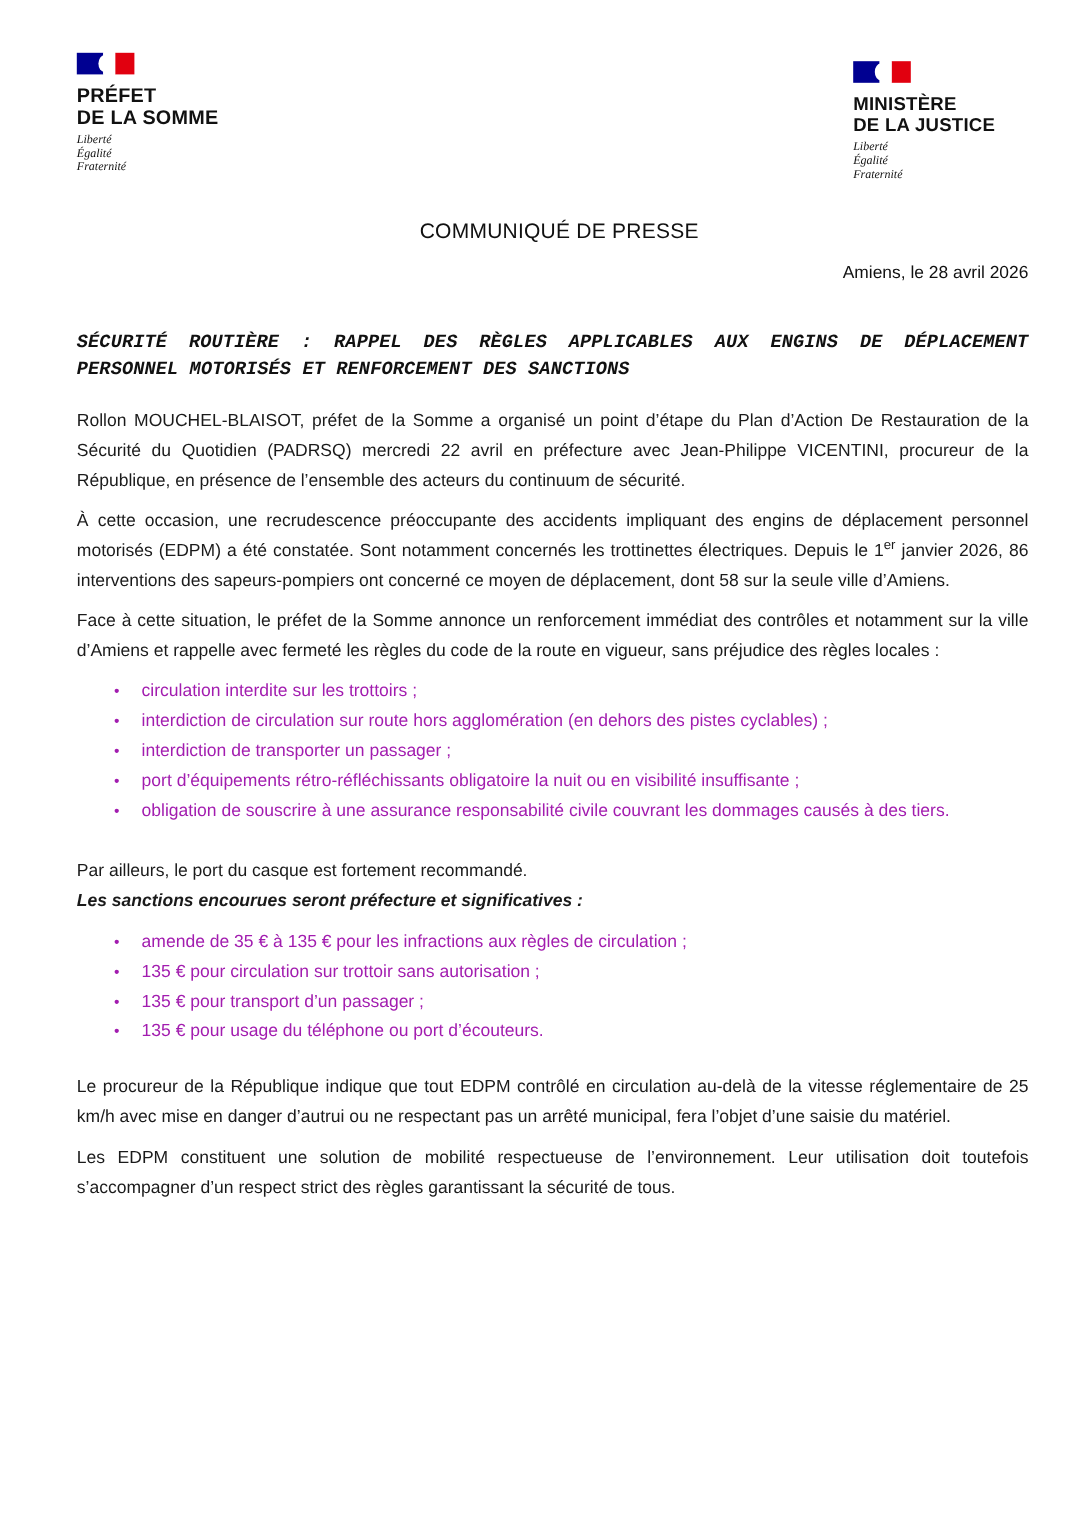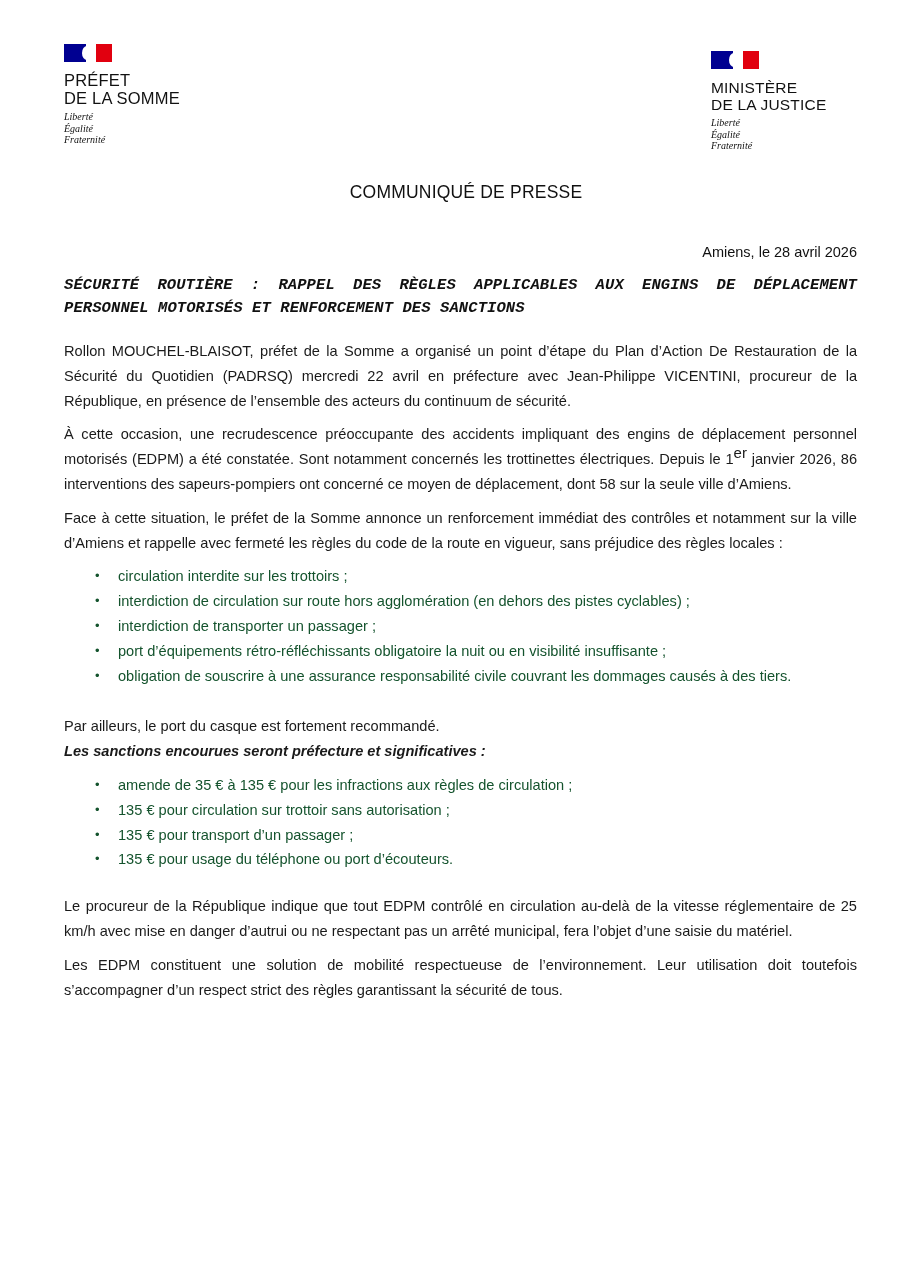--- a/index.html
+++ b/index.html
@@ -12,52 +12,52 @@
   .logo-right { left: 711px; top: 51px; }
   .flag { display: flex; align-items: stretch; width: 48px; height: 18px; }
   .flag .blue { width: 22px; background: #000091; }
   .flag .mid { width: 10px; background: #ffffff; position: relative; }
   .flag .red { width: 16px; background: #e1000f; }
   .flag .mid::before {
     content: ""; position: absolute; left: -4px; top: 2px; width: 10px; height: 14px;
     background: #ffffff; border-radius: 50% 40% 40% 50%;
   }
   .inst-name {
-    margin-top: 9px; font-weight: normal; font-size: 16.5px; line-height: 18px;
+    margin-top: 9px; font-weight: bold; font-size: 16.5px; line-height: 18px;
     letter-spacing: 0.2px; color: #111;
   }
   .logo-right .inst-name { font-size: 15.5px; line-height: 17px; margin-top: 10px; }
   .motto {
     margin-top: 4px; font-family: "Liberation Serif", serif; font-style: italic;
     font-size: 10px; line-height: 11.5px; color: #111;
   }
   .doc-title {
     position: absolute; top: 182px; left: 0; width: 932px; text-align: center;
     font-size: 17.5px; letter-spacing: 0.2px; color: #111;
   }
   .date {
-    position: absolute; top: 244px; right: 43px; font-size: 14.5px; color: #111;
+    position: absolute; top: 220px; right: 43px; font-size: 14.5px; color: #111;
   }
   .content { position: absolute; left: 64px; width: 793px; top: 274px; }
   .headline {
     font-weight: bold; font-style: italic; font-size: 15.5px; line-height: 23px;
     text-align: justify; text-align-last: left; margin: 0 0 19px 0; color: #111;
     letter-spacing: 0.1px;
     font-family: Liberation Mono, monospace;
   }
   .headline .l1 { display: block; text-align: justify; text-align-last: justify; }
   p {
     margin: 0 0 9px 0; font-size: 14.6px; line-height: 24.8px; text-align: justify; color: #1a1a1a;
   }
   p.tight { margin: 0; }
-  sup { font-size: 15px; line-height: 0; }
+  sup { font-size: 11px; line-height: 0; }
   ul { margin: 9px 0 0 0; padding: 0; list-style: none; }
   ul li {
     position: relative; padding-left: 54px; font-size: 14.6px; line-height: 24.8px;
-    text-align: justify; color: #14532d;
+    text-align: justify; color: #a21caf;
   }
   ul li::before {
     content: "\2022"; position: absolute; left: 31px; top: 0; font-size: 13px;
   }
   .gap-28 { height: 26px; }
   .gap-22 { height: 22px; }
   .bold-italic { font-weight: bold; font-style: italic; }
 </style>
 </head>
 <body>

